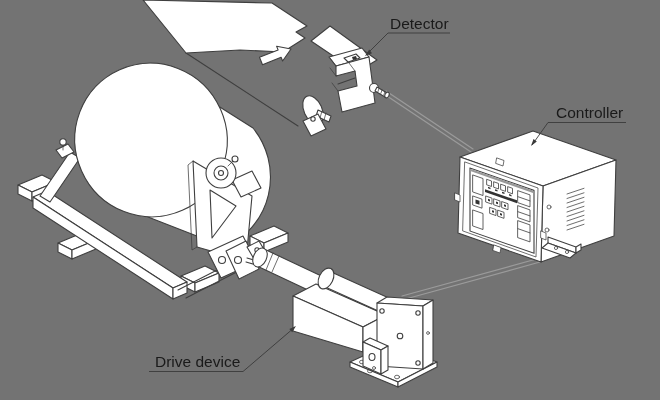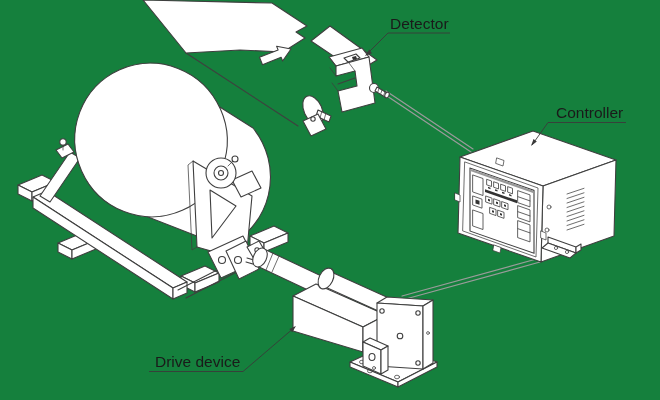--- a/index.html
+++ b/index.html
@@ -1,16 +1,16 @@
 <!DOCTYPE html>
 <html><head>
 <meta charset="utf-8">
 <style>
   html,body{margin:0;padding:0;background:#fff;}
-  .stage{position:relative;width:660px;height:400px;background:#15803d;overflow:hidden;
+  .stage{position:relative;width:660px;height:400px;background:#737373;overflow:hidden;
          font-family:"Liberation Sans",sans-serif;}
   svg{display:block}
   .s  {stroke:#3f3f3f;stroke-width:1.1;fill:none;stroke-linejoin:round;stroke-linecap:round}
   .f  {stroke:#3f3f3f;stroke-width:1.1;fill:#ffffff;stroke-linejoin:round;stroke-linecap:round}
   .thin{stroke-width:0.75}
   .dark{fill:#333333;stroke:none}
   .cable{stroke:#9b9b9b;stroke-width:1.2;fill:none;stroke-linecap:round}
   .leader{stroke:#3a3a3a;stroke-width:0.9;fill:none}
   .ah {fill:#3a3a3a;stroke:none}
   .lbl{font-size:15.5px;fill:#1a1a1a}

